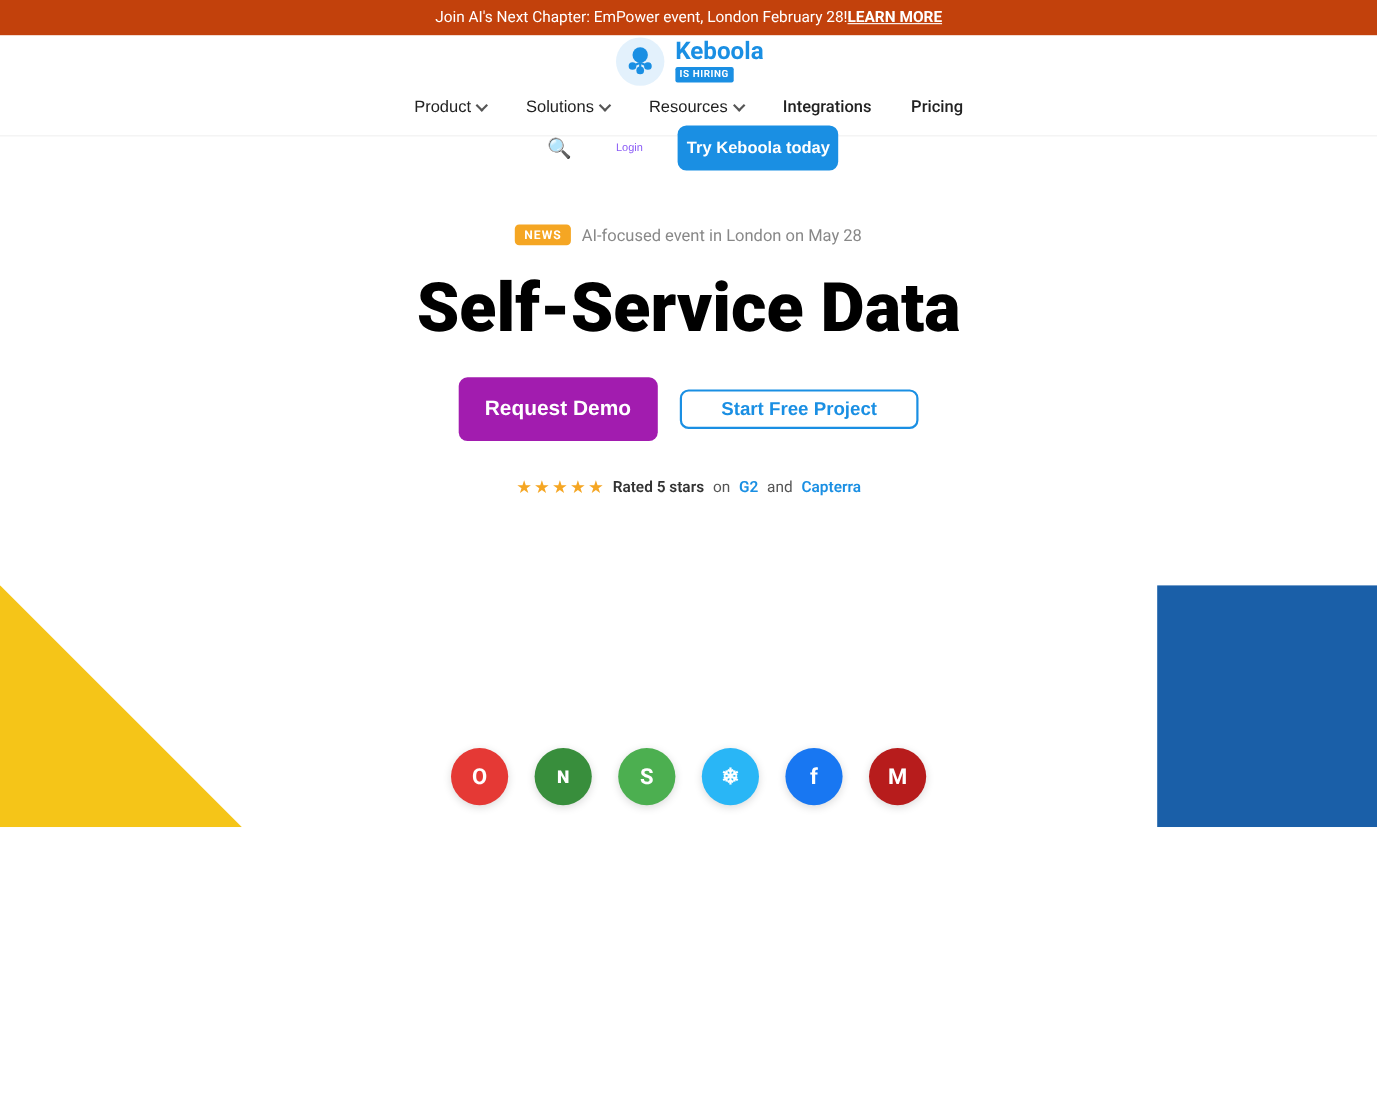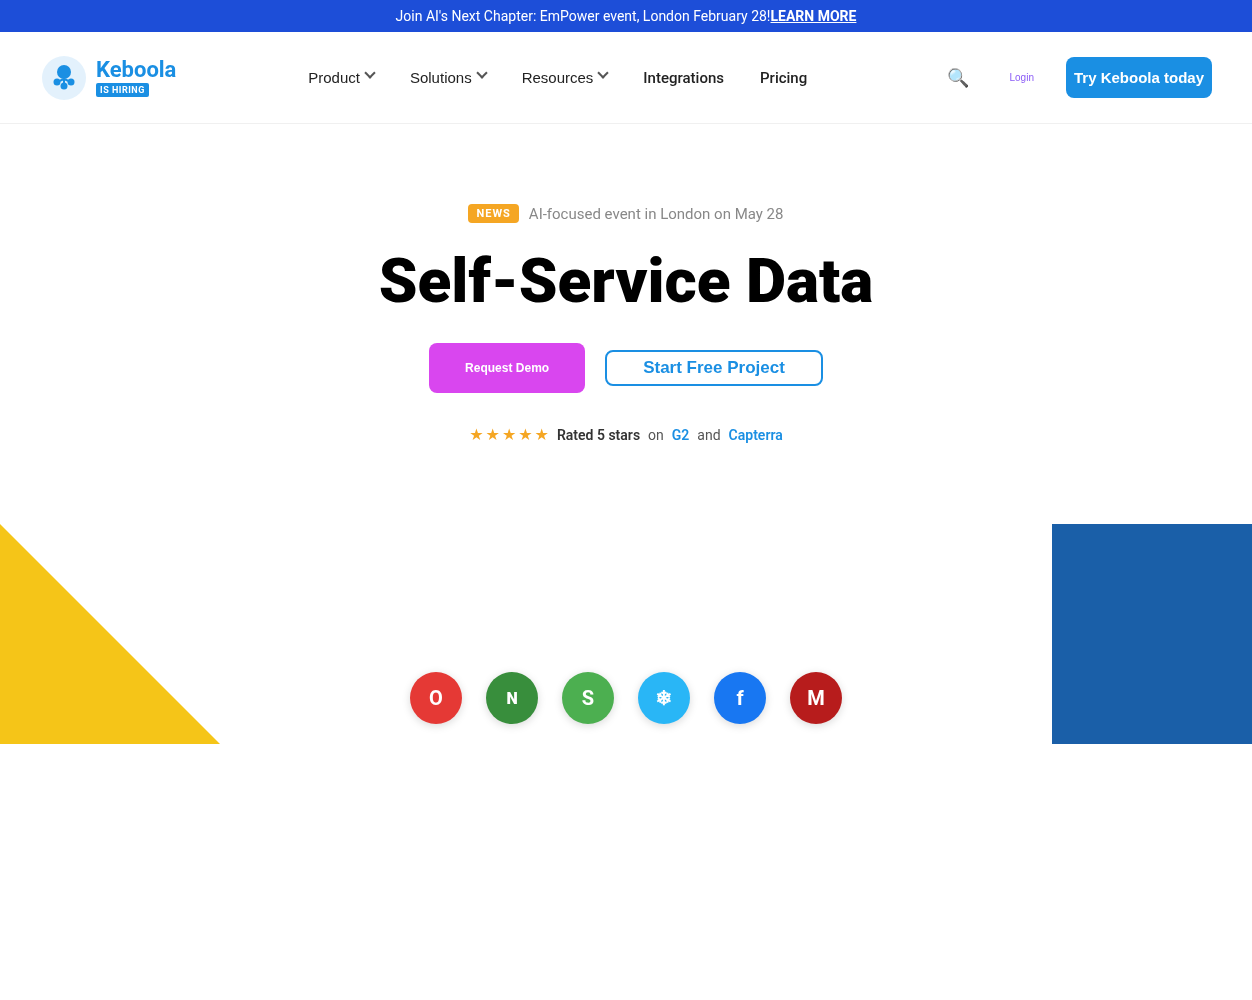--- a/index.html
+++ b/index.html
@@ -1,20 +1,20 @@
 <!DOCTYPE html>
 <html><head>
   <meta charset="utf-8">
   <style>
     * { margin: 0; padding: 0; box-sizing: border-box; }
     body { font-family: -apple-system, BlinkMacSystemFont, 'Segoe UI', Roboto, sans-serif; background: #fff; overflow-x: hidden; }
 
     
     .announcement-bar {
-      background: #1d4ed8;
+      background: #c2410c;
       color: #fff;
       text-align: center;
       padding: 8px 16px;
       font-size: 14px;
       display: flex;
       align-items: center;
       justify-content: center;
       gap: 0;
     }
     .announcement-bar a {
@@ -26,20 +26,21 @@
 
     
     nav {
       display: flex;
       align-items: center;
       justify-content: space-between;
       padding: 0 40px;
       height: 92px;
       border-bottom: 1px solid #f0f0f0;
       position: relative;
+      flex-direction: column;
     }
 
     .nav-logo {
       display: flex;
       align-items: center;
       gap: 8px;
       text-decoration: none;
     }
 
     .logo-icon {
@@ -84,21 +85,21 @@
       color: #222;
       text-decoration: none;
       font-size: 15px;
       font-weight: 500;
       padding: 8px 16px;
       border-radius: 6px;
       border: none;
       background: none;
       cursor: pointer;
       display: flex;
-      align-items: flex-start;
+      align-items: center;
       gap: 4px;
     }
 
     .nav-right {
       display: flex;
       align-items: center;
       gap: 16px;
     }
 
     .search-btn {
@@ -182,26 +183,26 @@
     }
 
     .hero-buttons {
       display: flex;
       gap: 20px;
       margin-bottom: 32px;
       align-items: center;
     }
 
     .btn-demo {
-      background: #d946ef;
+      background: #a21caf;
       color: #fff;
       border: none;
       border-radius: 8px;
-      padding: 18px 36px;
-      font-size: 12px;
+      padding: 18px 24px;
+      font-size: 19px;
       font-weight: 600;
       cursor: pointer;
     }
 
     .btn-free {
       background: #fff;
       color: #1a8fe3;
       border: 2px solid #1a8fe3;
       border-radius: 8px;
       padding: 6px 36px;

